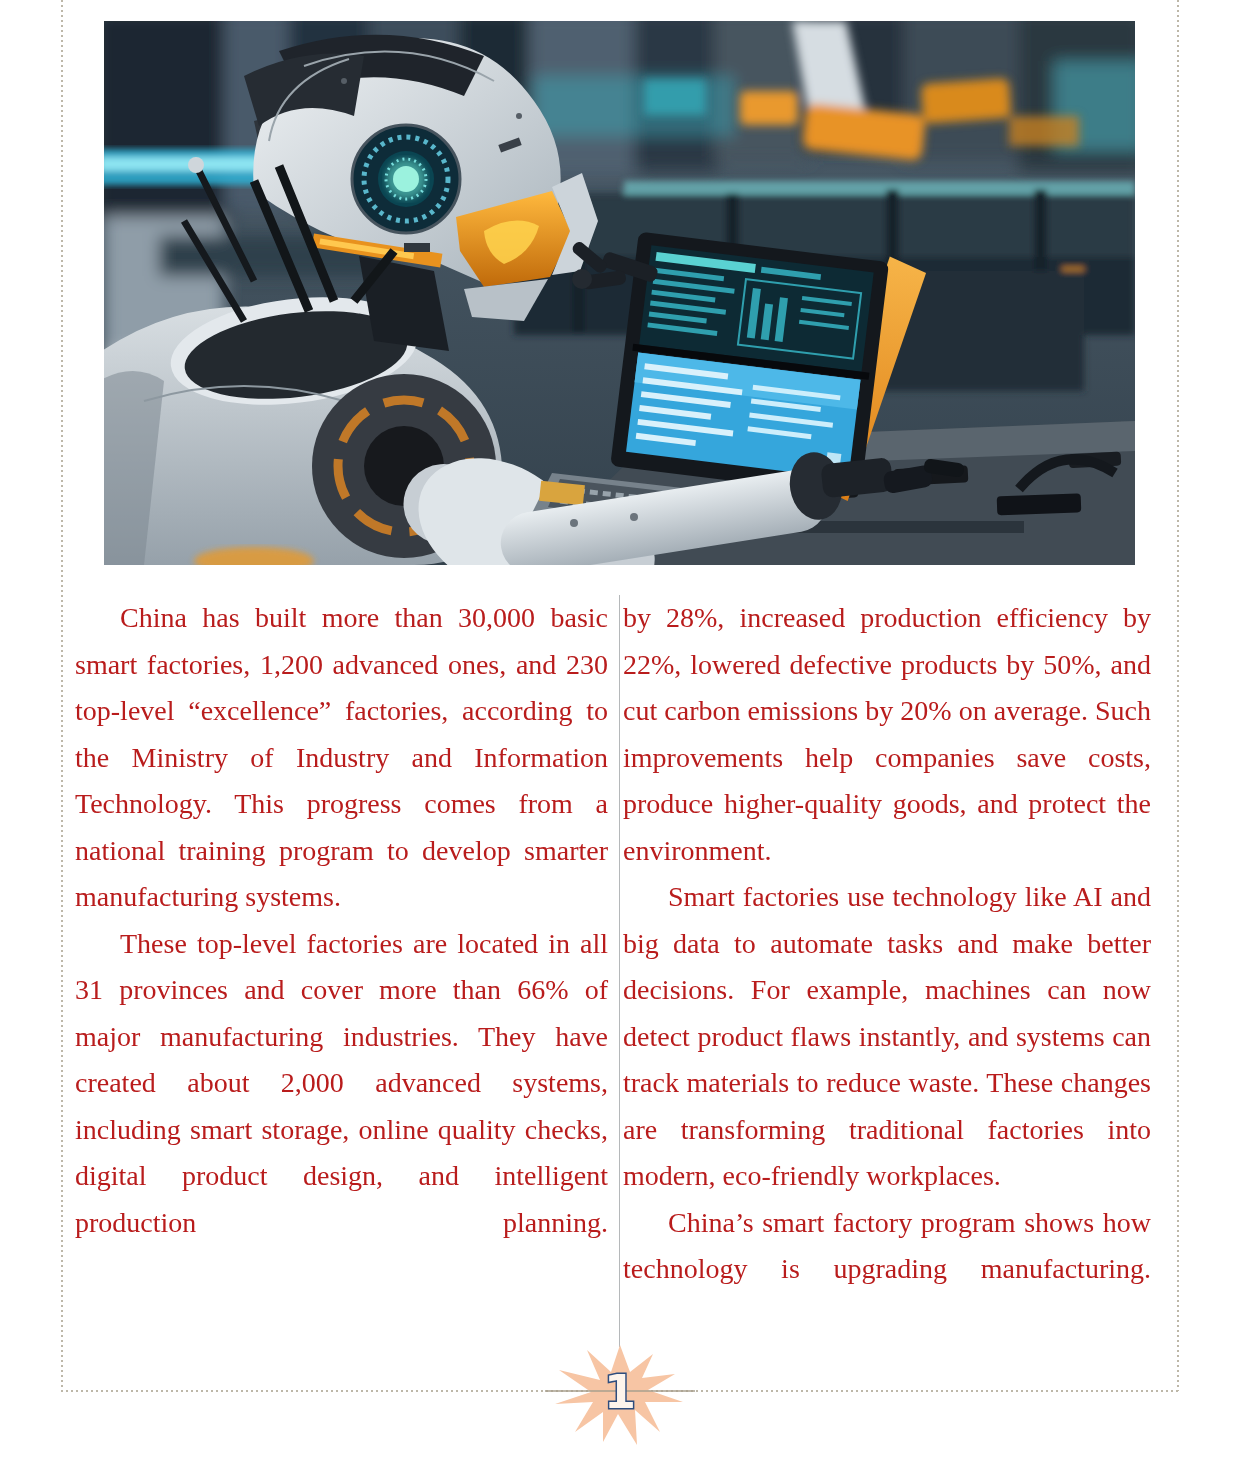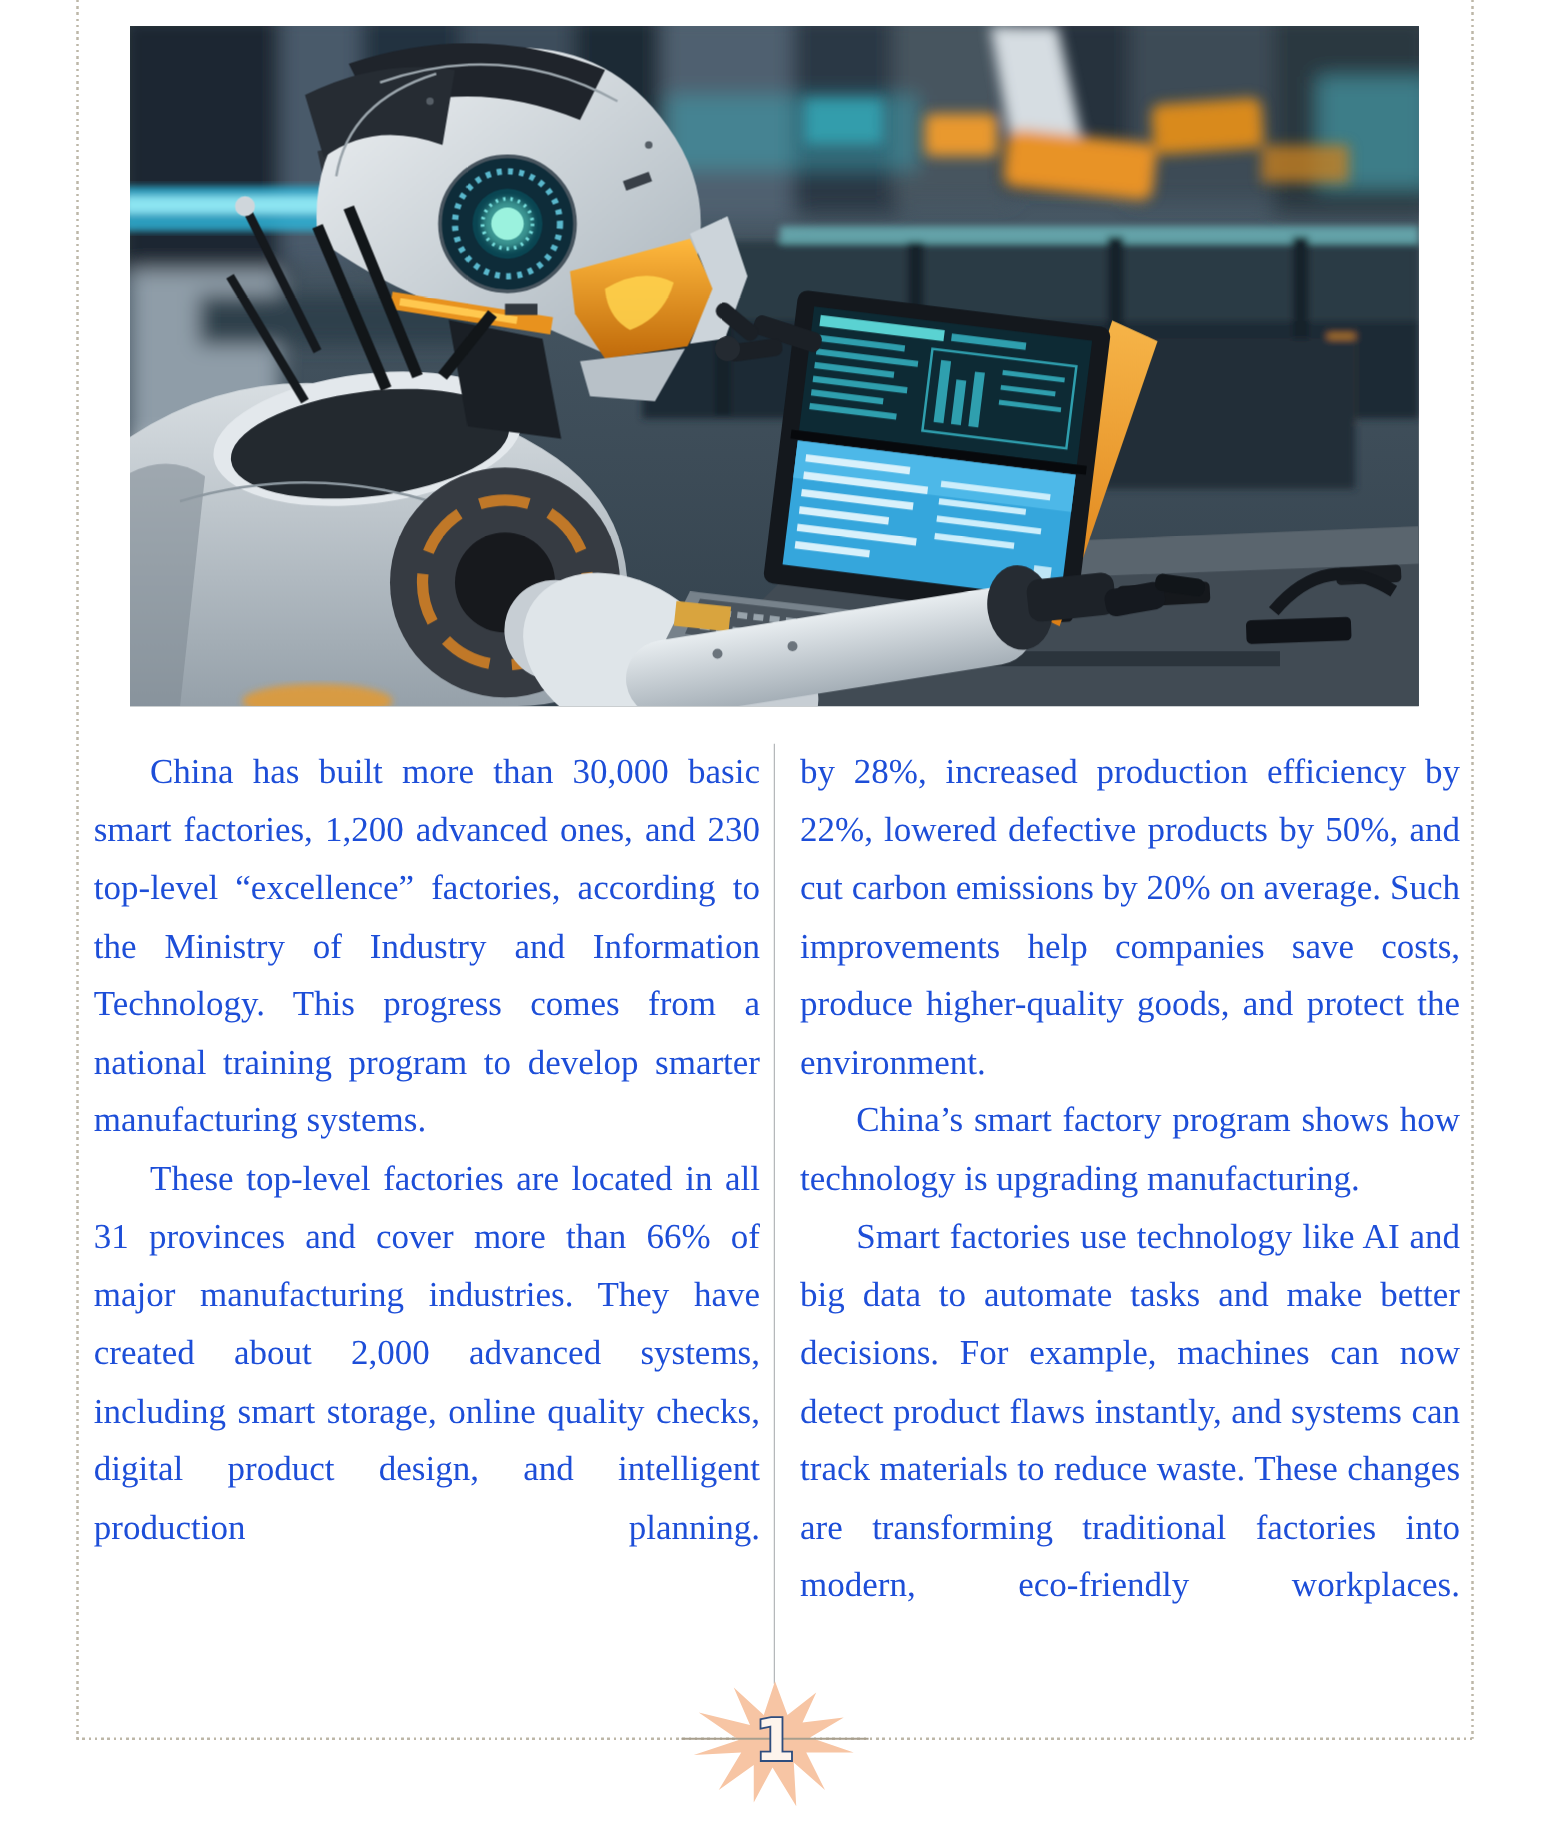--- a/index.html
+++ b/index.html
@@ -14,25 +14,25 @@
   .border-right{left:1177px;}
   .border-bottom{position:absolute;left:61px;top:1390px;width:1118px;height:2px;z-index:1;
     background-image:repeating-linear-gradient(to right,#bdb7a8 0 2px,transparent 2px 5px);}
 
   
   .hero{position:absolute;left:104px;top:21px;width:1031px;height:544px;margin:0;
         overflow:hidden;background:#36434e;}
 
   
   .columns{position:absolute;left:75px;top:595px;width:1093px;display:flex;}
-  .col{font-size:28px;line-height:46.5px;color:#1d4ed8;text-align:justify;}
+  .col{font-size:28px;line-height:46.5px;color:#b91c1c;text-align:justify;}
   .col p{margin:0;text-indent:45px;}
   .col p:last-child{text-align-last:justify;}
   .col-left{width:533px;}
-  .col-right{width:528px;margin-left:20px;}
+  .col-right{width:528px;margin-left:3px;}
   .col-right p:first-child{text-indent:0;}
   .divider{width:1px;height:752px;background:#b5b8ba;margin-left:11px;}
 
   
   .starburst{position:absolute;left:545px;top:1340px;z-index:2;}
 </style>
 </head>
 <body>
 
 <div class="page">
@@ -243,22 +243,22 @@
   </figure>
 
   <div class="columns">
     <div class="col col-left">
         <p>China has built more than 30,000 basic smart factories, 1,200 advanced ones, and 230 top-level “excellence” factories, according to the Ministry of Industry and Information Technology. This progress comes from a national training program to develop smarter manufacturing systems.</p>
         <p>These top-level factories are located in all 31 provinces and cover more than 66% of major manufacturing industries. They have created about 2,000 advanced systems, including smart storage, online quality checks, digital product design, and intelligent production planning.</p>
       </div>
     <div class="divider"></div>
     <div class="col col-right">
         <p>by 28%, increased production efficiency by 22%, lowered defective products by 50%, and cut carbon emissions by 20% on average. Such improvements help companies save costs, produce higher-quality goods, and protect the environment.</p>
+        <p>Smart factories use technology like AI and big data to automate tasks and make better decisions. For example, machines can now detect product flaws instantly, and systems can track materials to reduce waste. These changes are transforming traditional factories into modern, eco-friendly workplaces.</p>
         <p>China’s smart factory program shows how technology is upgrading manufacturing.</p>
-        <p>Smart factories use technology like AI and big data to automate tasks and make better decisions. For example, machines can now detect product flaws instantly, and systems can track materials to reduce waste. These changes are transforming traditional factories into modern, eco-friendly workplaces.</p>
       </div>
   </div>
 
   <svg class="starburst" width="150" height="110" viewBox="0 0 150 110">
     <polygon fill="#f7c5a4" points="75,5 85,32 108,14 97,38 130,34 103,50 138,62 100,62 115,92 90,70 92,105 73,74 58,102 58,72 30,92 48,62 10,64 46,52 14,30 55,40 42,10 66,32"></polygon>
     <line x1="0" y1="51" x2="150" y2="51" stroke="#a89f8e" stroke-width="1.5"></line>
     <text x="75" y="68" text-anchor="middle" font-family="DejaVu Sans, sans-serif" font-size="46" font-weight="bold" fill="#fdf4ec" stroke="#2e4d7e" stroke-width="3" paint-order="stroke">1</text>
   </svg>
 
   <div class="border-bottom"></div>

